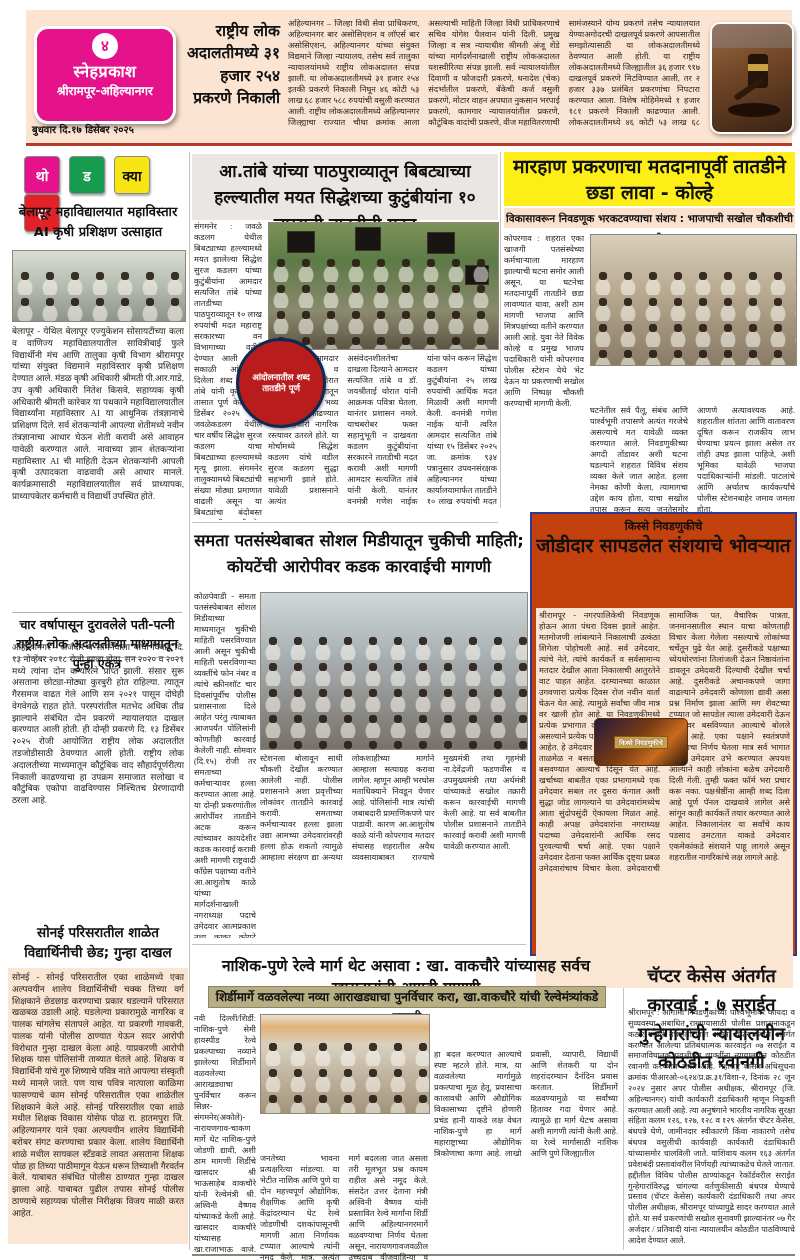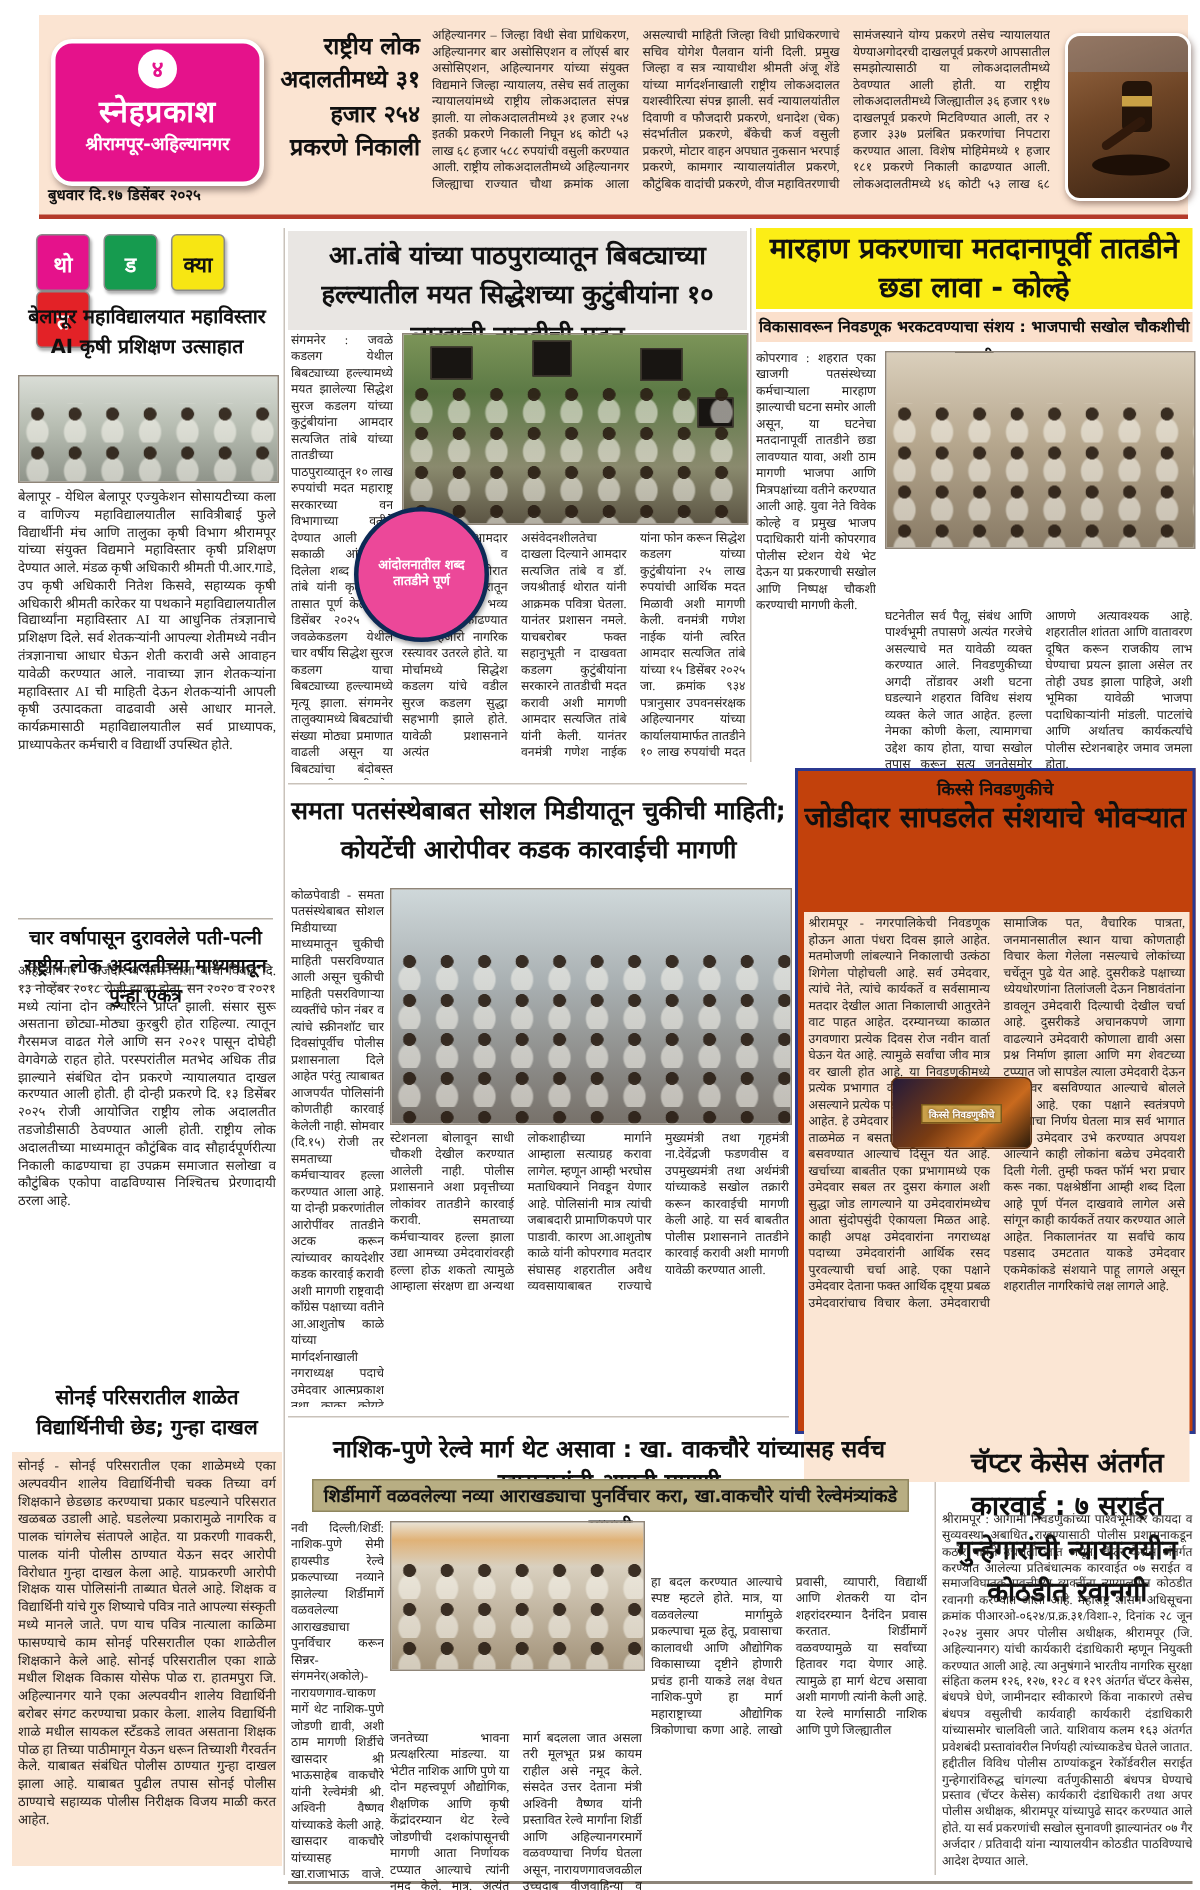--- a/index.html
+++ b/index.html
@@ -12,36 +12,36 @@
   .cols3{column-count:3;column-gap:9px;}
   .center{text-align:center;}
   .divider{background:#c9c2ba;}
   
   .strip{background:#fbe4d2;border-bottom:3px solid #b43a2a;}
   .masthead{background:#e5128b;border:3px solid #fff;border-radius:14px;
             box-shadow:2px 3px 4px rgba(60,40,40,.45);text-align:center;color:#fff;}
   .mast-circle{width:26px;height:26px;border-radius:50%;background:#fff;color:#e5128b;
                font-weight:bold;font-size:15px;line-height:26px;margin:4px auto 0 auto;
                font-family:"DejaVu Sans",sans-serif;}
-  .mast-title{font-size:20px;font-weight:bold;letter-spacing:.5px;margin-top:1px;
+  .mast-title{font-size:16px;font-weight:bold;letter-spacing:.5px;margin-top:1px;
               font-family:"DejaVu Sans",sans-serif;}
   .mast-sub{font-size:12px;font-weight:bold;font-family:"DejaVu Sans",sans-serif;}
   
   .photo{position:absolute;border:1px solid #8f8578;overflow:hidden;}
   .photo::after{content:"";position:absolute;left:0;right:0;top:26%;bottom:0;
       background-image:radial-gradient(circle 4.5px at 12px 7px, rgba(42,30,20,.9) 92%, rgba(42,30,20,0) 100%),
                        radial-gradient(ellipse 8px 10px at 12px 19px, rgba(250,248,240,.55) 85%, rgba(250,248,240,0) 100%);
       background-size:25px 26px,25px 26px;}
   .ph-green{background:linear-gradient(180deg,#7c9458 0%,#5d7a46 30%,#8a8a6e 70%,#5c5544 100%);}
   .ph-light{background:linear-gradient(180deg,#d9ddd6 0%,#b9bfb4 45%,#8f948a 100%);}
   .ph-indoor{background:linear-gradient(180deg,#cfd8da 0%,#a9b0b2 40%,#77716a 100%);}
   .ph-tan{background:linear-gradient(180deg,#dacfbc 0%,#b7a88f 45%,#897b66 100%);}
   .ph-meet{background:linear-gradient(180deg,#e9e2d4 0%,#e0b277 12%,#d9d0bf 30%,#a3937a 100%);}
   .placard{position:absolute;background:#181512;border:1px solid #3a332c;}
-  .badge-circle{background:#ec4899;border:3px solid #0d2a55;border-radius:50%;color:#fff;
+  .badge-circle{background:#b91c1c;border:3px solid #0d2a55;border-radius:50%;color:#fff;
       display:flex;align-items:center;justify-content:center;text-align:center;
       font-family:"DejaVu Sans",sans-serif;font-weight:bold;font-size:8.6px;line-height:1.25;
       box-shadow:1px 2px 3px rgba(0,0,0,.35);z-index:5;}
   .tile{width:34px;height:36px;display:inline-flex;align-items:center;justify-content:center;
         font-family:"DejaVu Sans",sans-serif;font-weight:bold;font-size:14px;border-radius:4px;
         border:1px solid #8a8a8a;box-shadow:1px 2px 2px rgba(0,0,0,.3);margin-right:9px;}
   .tile-0{background:#e5128b;color:#fff;}
   .tile-1{background:#169b4f;color:#fff;}
   .tile-2{background:#f7e613;color:#111;}
   .tile-3{background:#e32227;color:#fff;}

